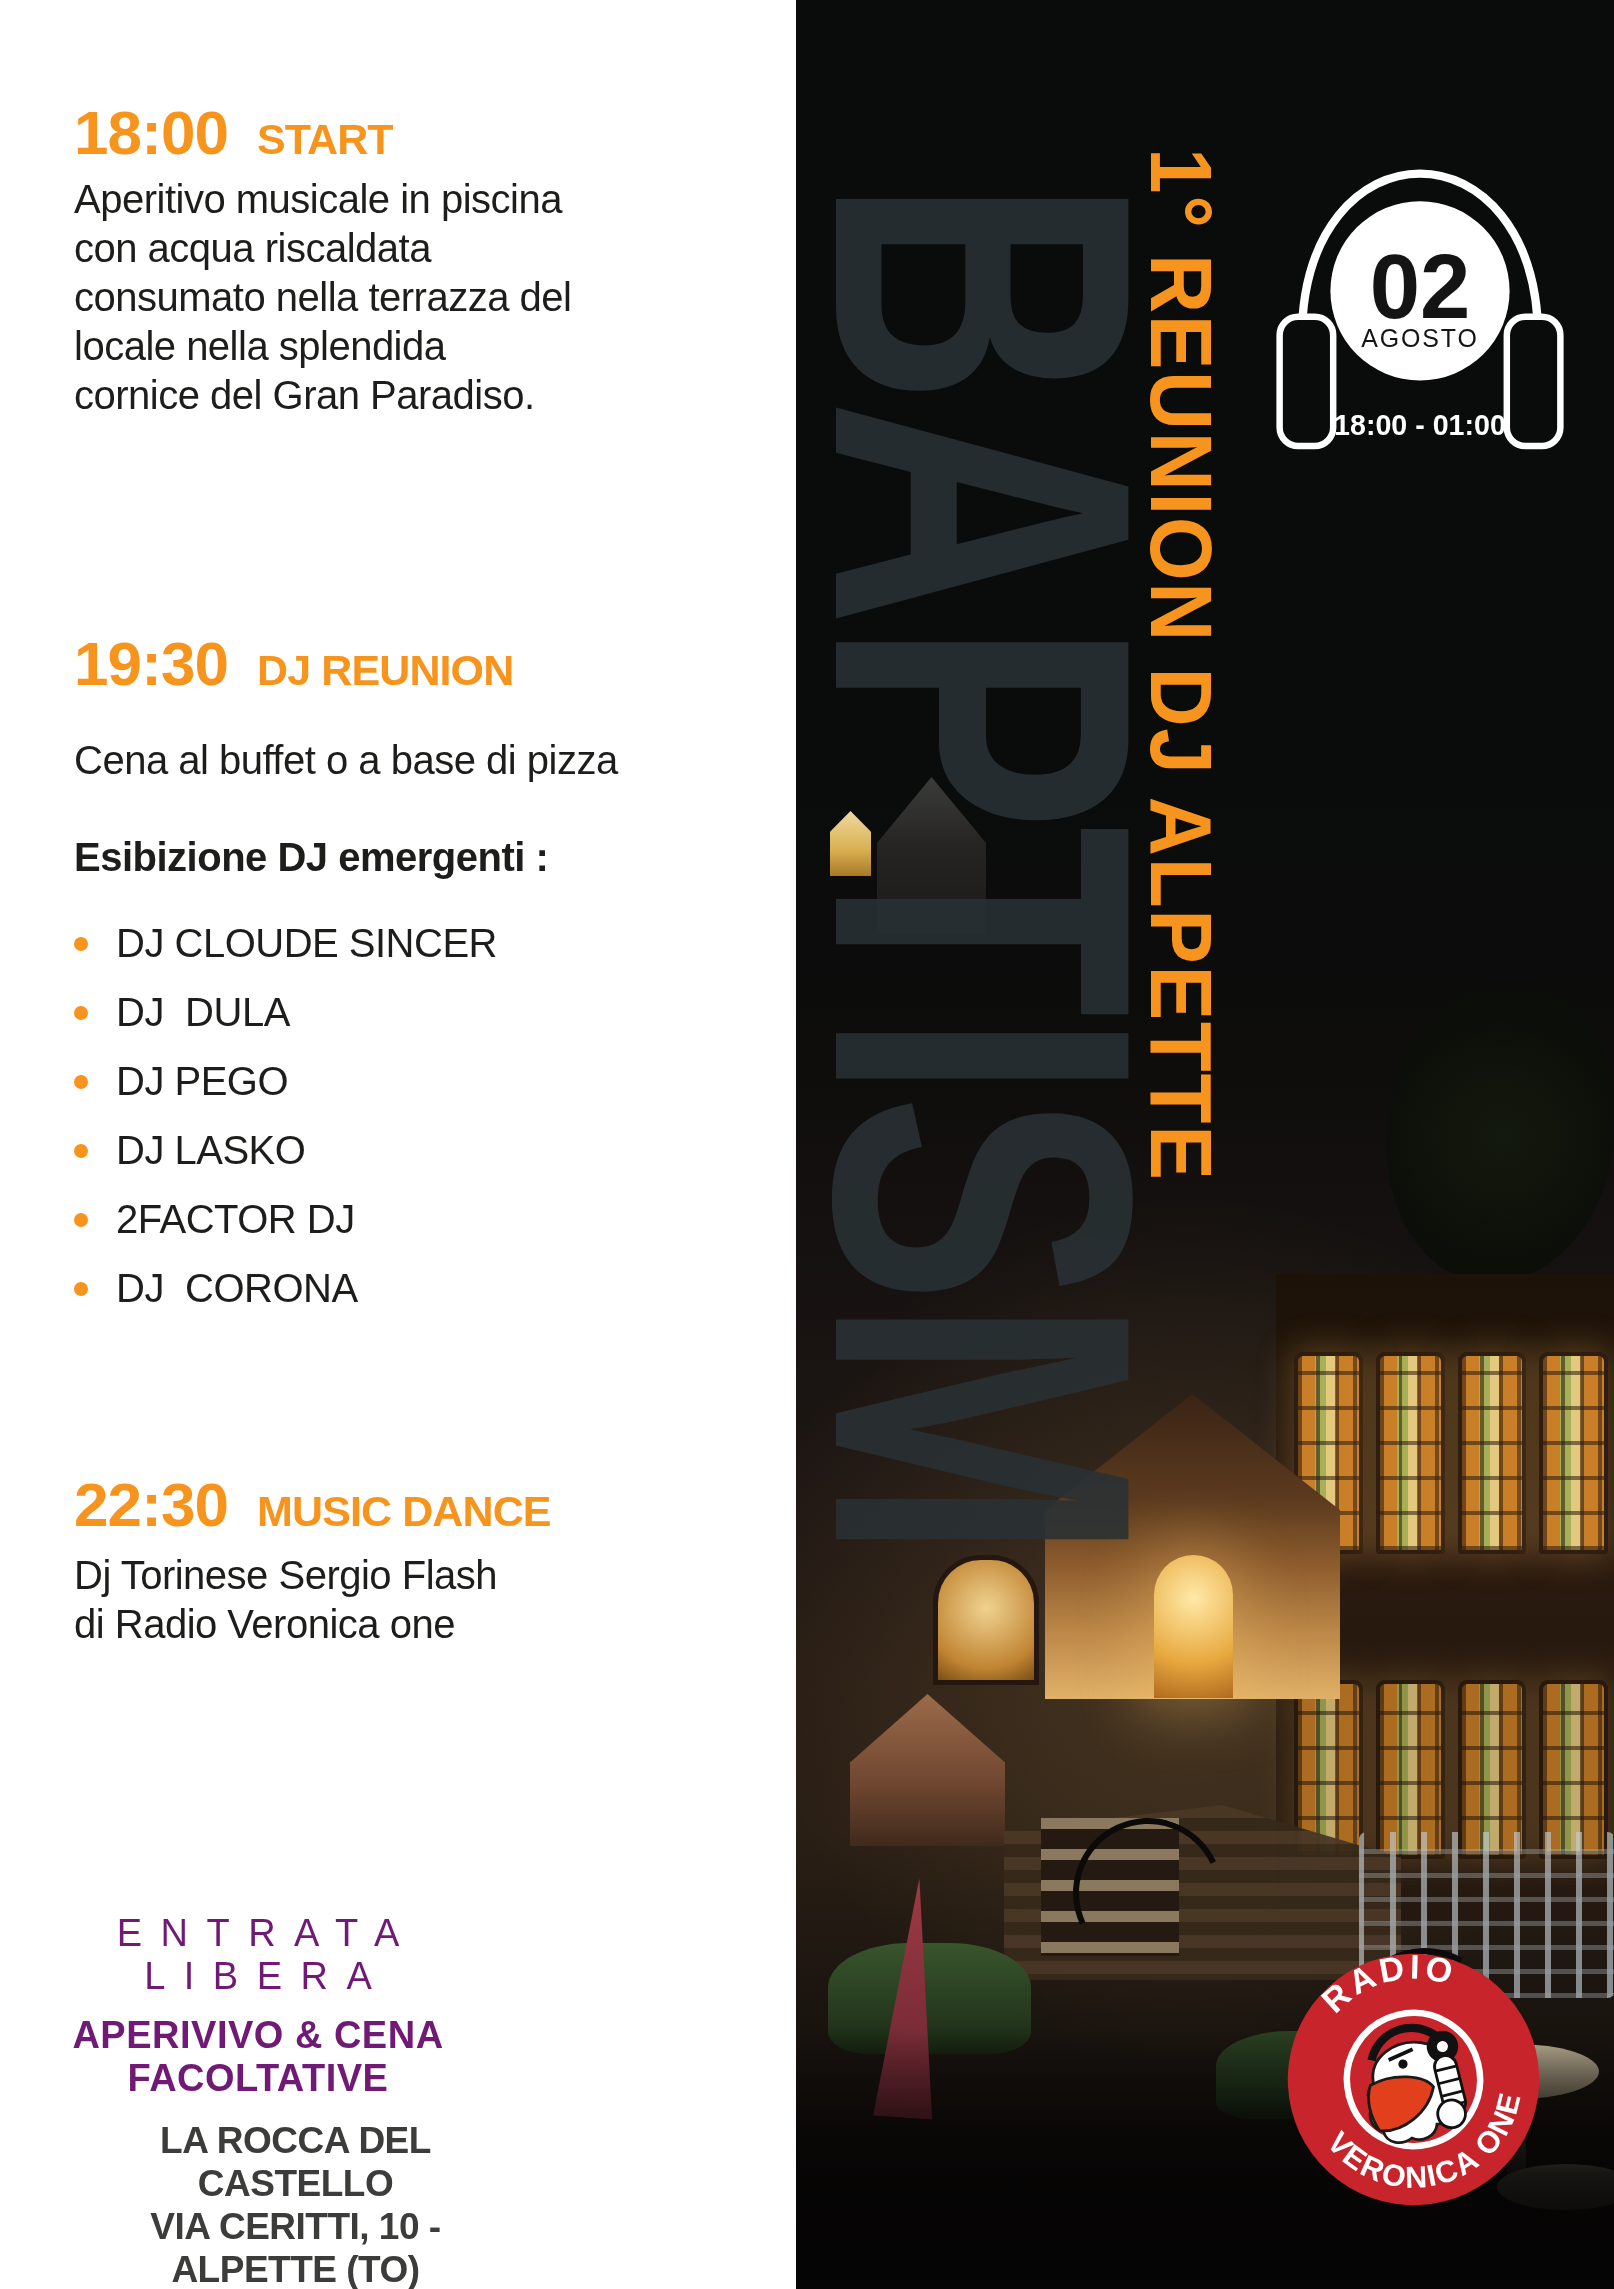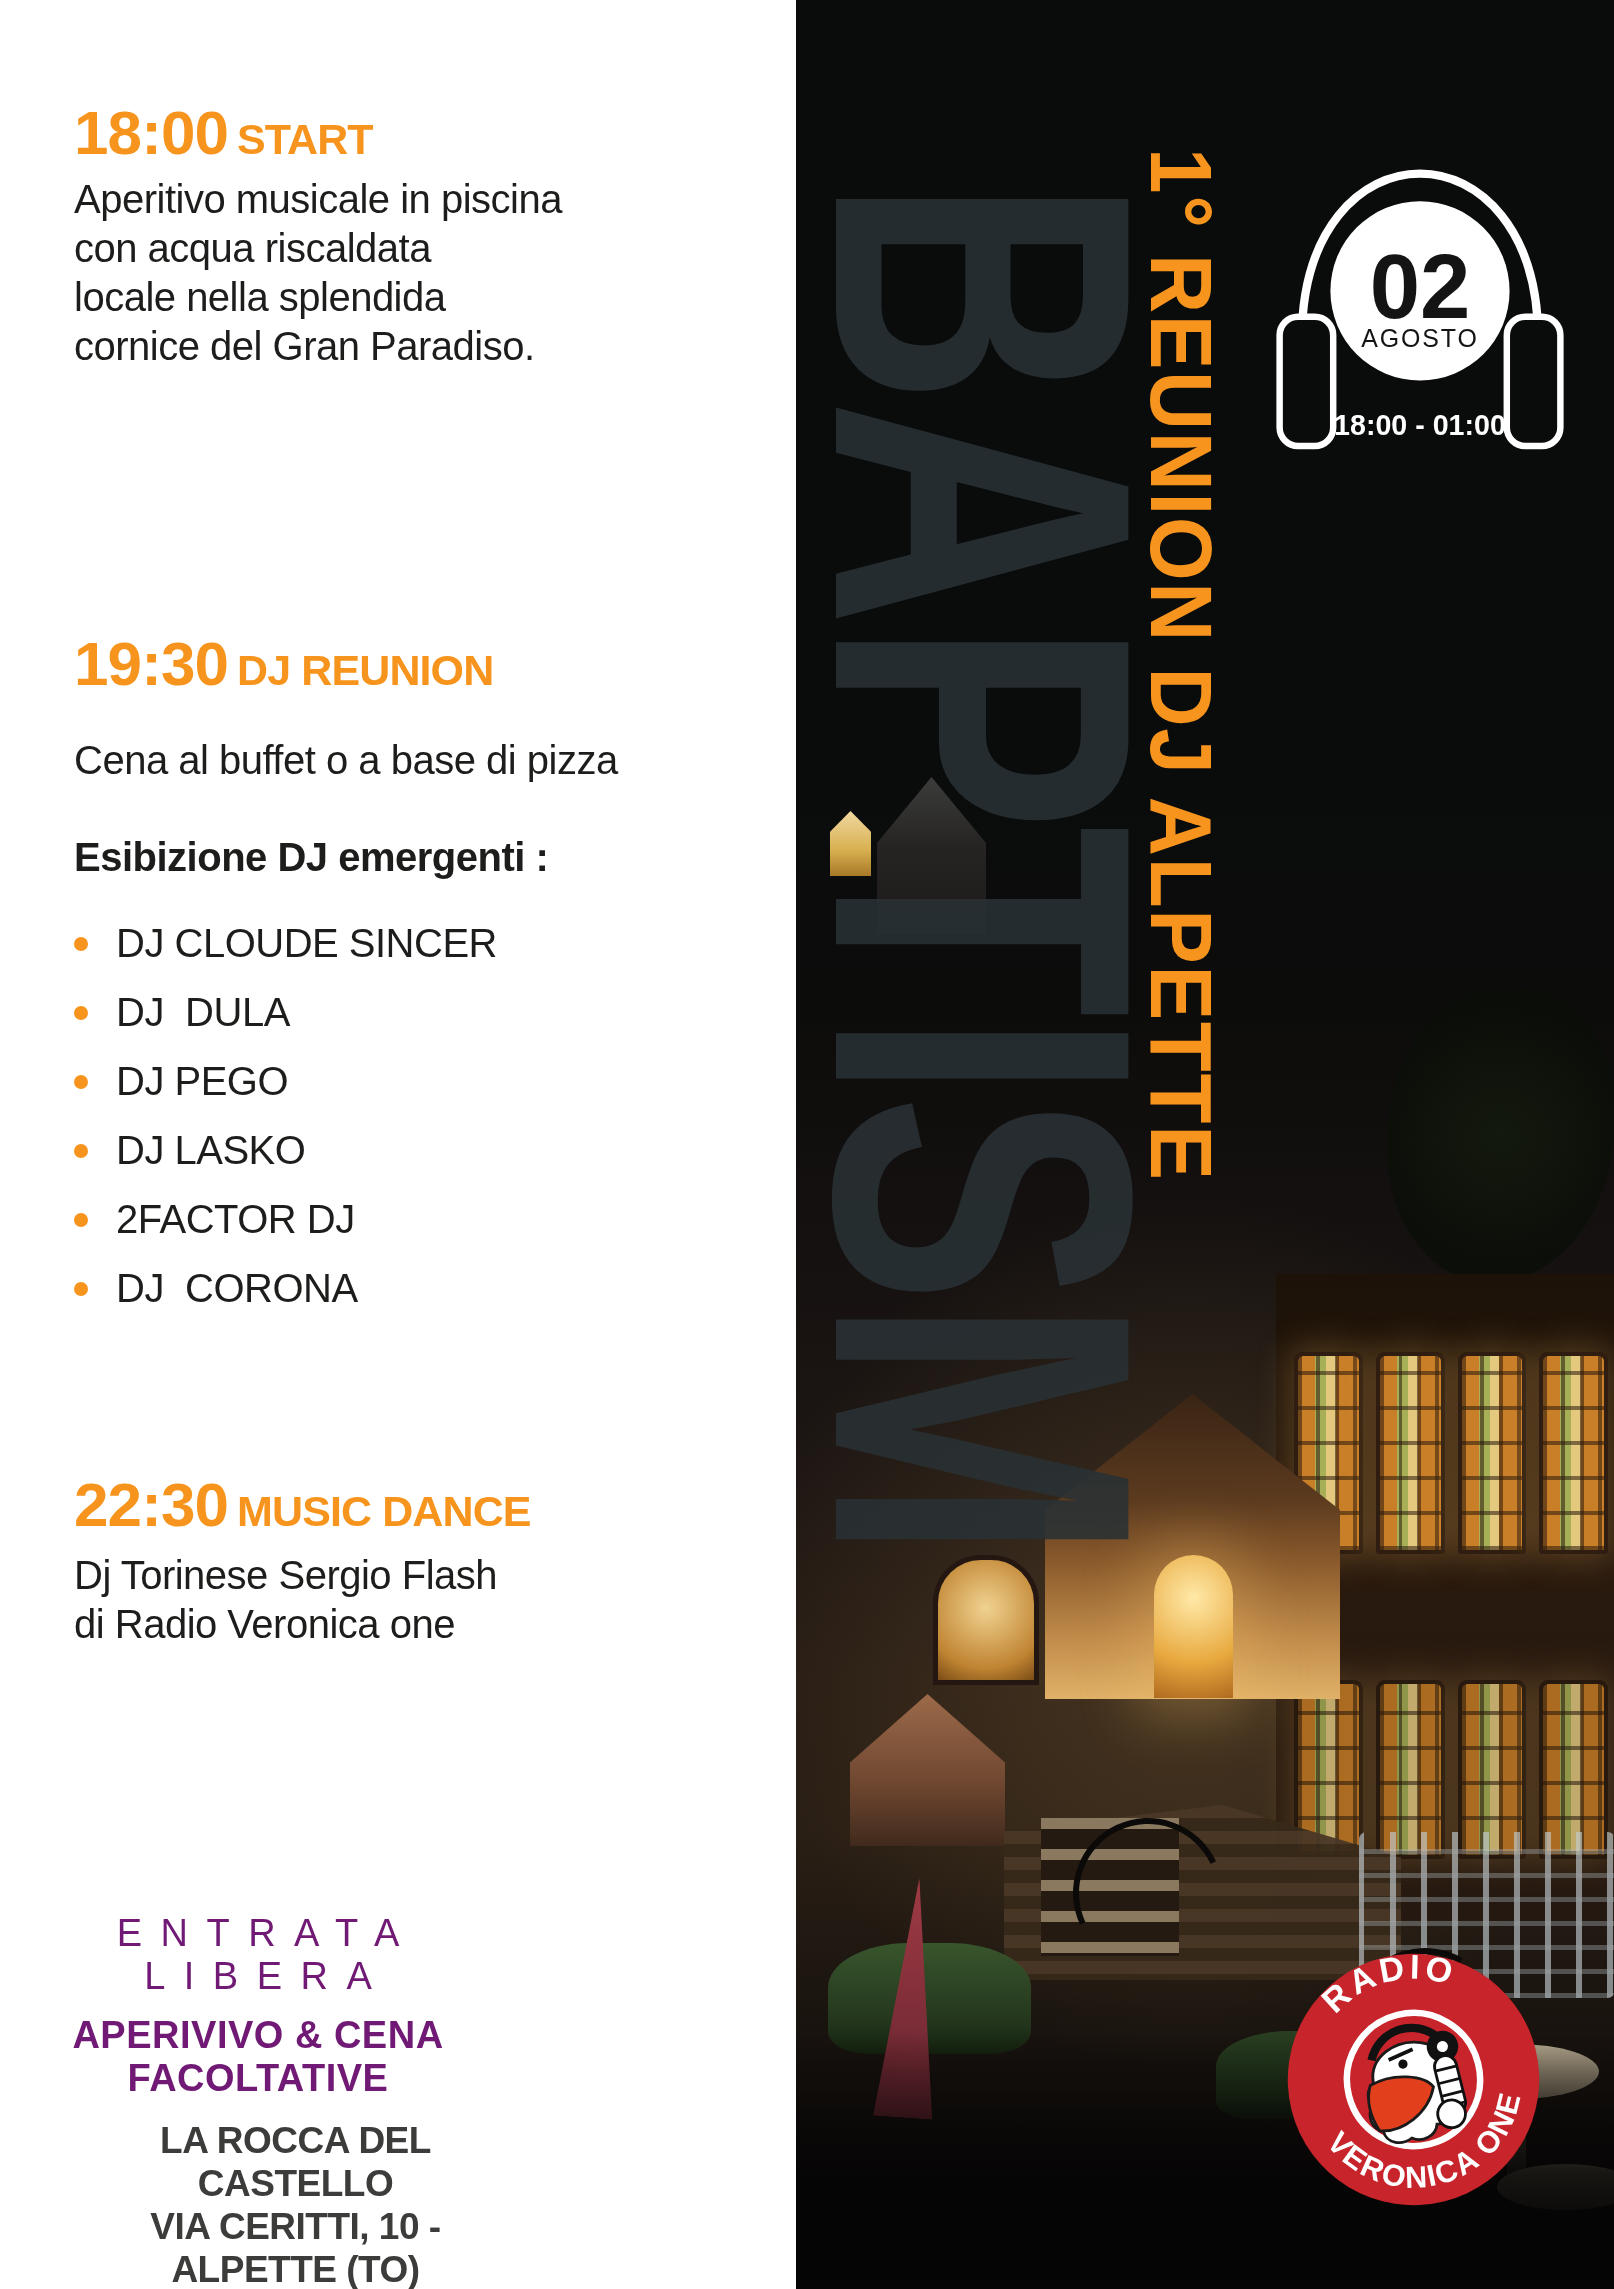--- a/index.html
+++ b/index.html
@@ -3,21 +3,21 @@
 <meta charset="utf-8">
 <style>
   html,body{margin:0;padding:0;background:#e8e8e8;}
   .flyer{position:relative;width:1614px;height:2290px;background:#ffffff;overflow:hidden;
          font-family:"Liberation Sans",sans-serif;}
   
   .white-col{position:absolute;left:0;top:0;width:796px;height:2290px;background:#ffffff;}
   .sec{position:absolute;left:74px;}
   .h-row{display:flex;align-items:baseline;gap:9px;color:#f7941d;letter-spacing:-0.9px;}
   .h-time{font-size:62px;font-weight:700;}
-  .h-label{font-size:43px;font-weight:700;}
+  .h-label{font-size:43px;font-weight:700;margin-left:20px;}
   .lead,.pline{font-size:40px;line-height:49px;color:#1d1d1b;letter-spacing:-0.5px;}
   .lead b{font-weight:400;}
   .dj-head{font-size:40px;font-weight:700;color:#1d1d1b;letter-spacing:-0.5px;}
   .dj-list{list-style:none;margin:0;padding:0;text-align:right;}
   .dj-list li{height:69px;display:flex;align-items:center;gap:28px;}
   .dot{width:14px;height:14px;border-radius:50%;background:#f7941d;flex:0 0 auto;}
   .dj-name{font-size:40px;color:#1d1d1b;white-space:pre;letter-spacing:-0.5px;}
   .entrata-block{position:absolute;left:55px;top:1912px;width:406px;text-align:center;color:#701a75;}
   .entrata1{font-size:38px;font-weight:400;letter-spacing:18.5px;margin-right:-18.5px;}
   .entrata2{font-size:38px;font-weight:700;letter-spacing:0.5px;margin-top:15.7px;}
@@ -107,20 +107,21 @@
 
     <div class="sec" style="top:97px;">
       <div class="h-row">
         <span class="h-time">18:00</span>
         <span class="h-label">START</span>
       </div>
     </div>
     <div class="sec" style="top:175px;">
       <div class="lead"><b>Aperitivo musicale</b><span> in piscina</span></div>
       <div class="pline">con acqua riscaldata</div>
+      <div class="pline">consumato nella terrazza del</div>
       <div class="pline">locale nella splendida</div>
       <div class="pline">cornice del Gran Paradiso.</div>
     </div>
 
     <div class="sec" style="top:628px;">
       <div class="h-row">
         <span class="h-time">19:30</span>
         <span class="h-label">DJ REUNION</span>
       </div>
     </div>

